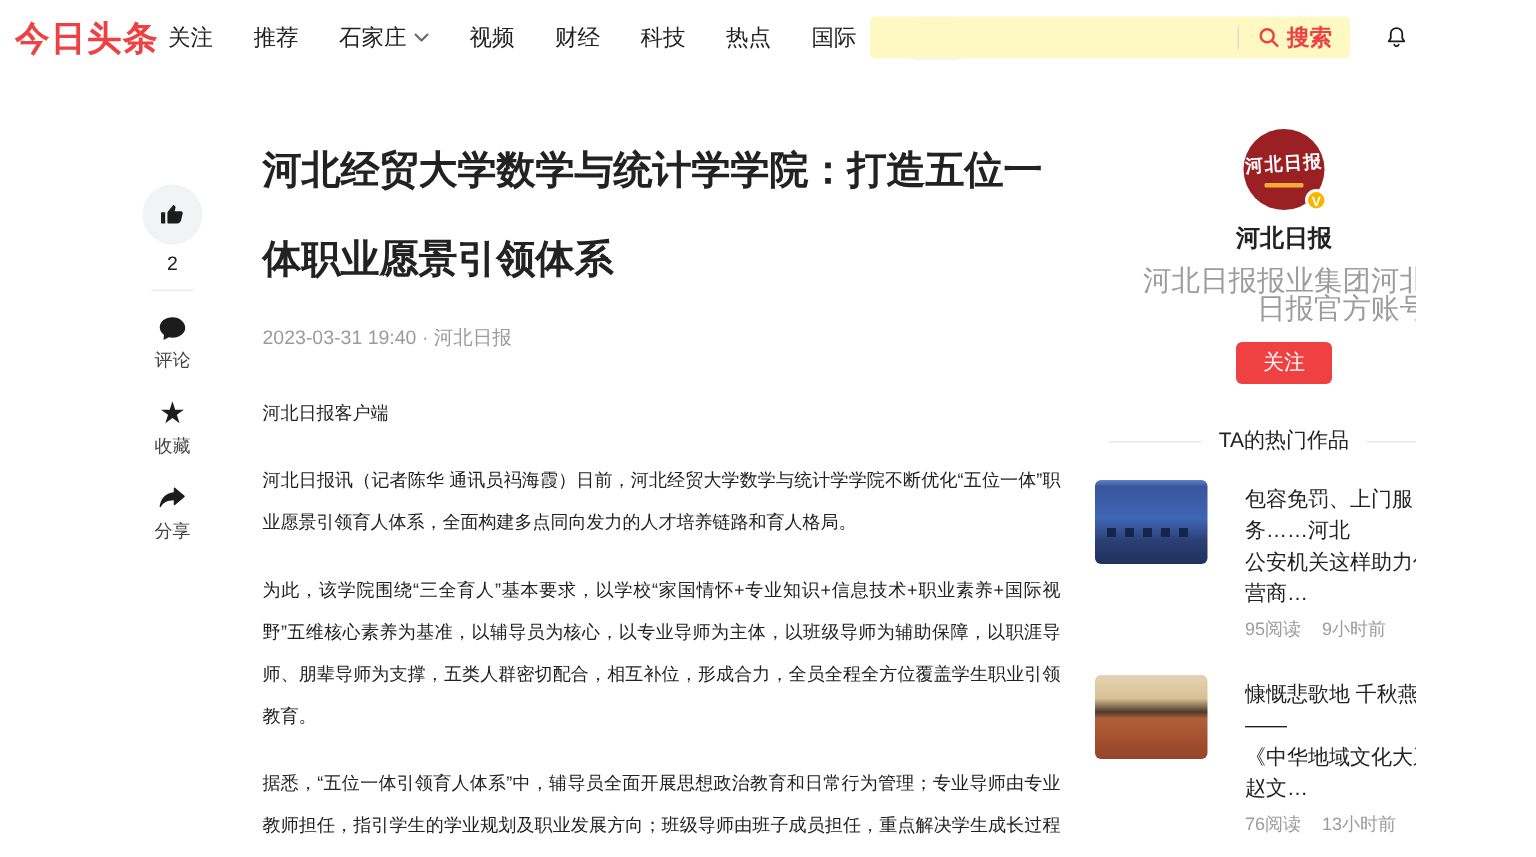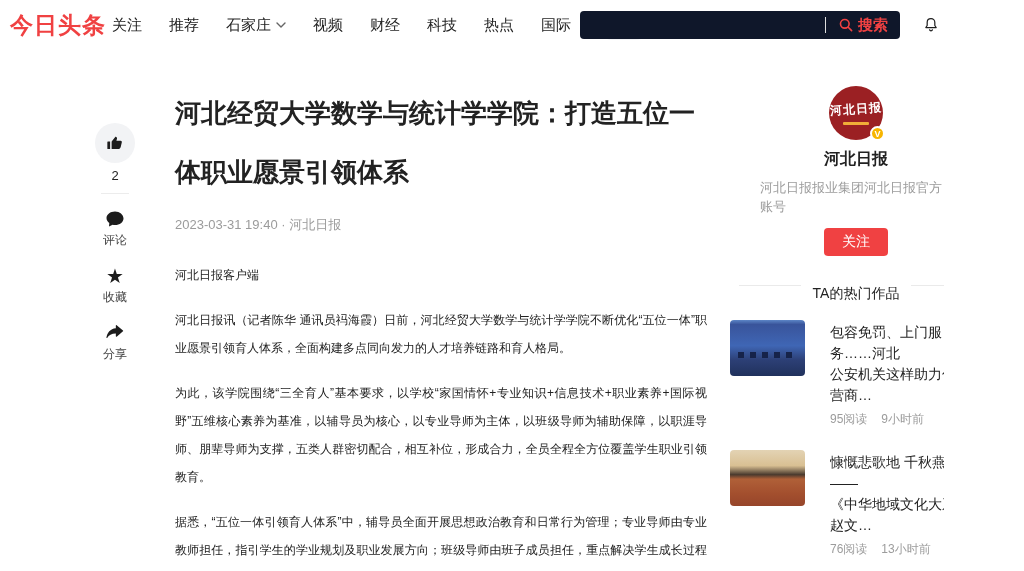--- a/index.html
+++ b/index.html
@@ -26,21 +26,21 @@
   }
   .nav {
     position: absolute; left: 112px; top: 0; height: 50px;
     display: flex; align-items: center; gap: 27px;
     font-size: 15px; color: #222;
   }
   .nav-item { cursor: pointer; display: flex; align-items: center; gap: 5px; white-space: nowrap; }
   .more-pill { background: #f2f3f5; border-radius: 15px; padding: 5px 11px; }
   .search-box {
     position: absolute; left: 580px; top: 11px; width: 320px; height: 28px;
-    background: #0f172a; border-radius: 4px;
+    background: #fef9c3; border-radius: 4px;
     display: flex; align-items: center;
   }
   .search-input {
     flex: 1; height: 100%; border: none; outline: none; background: transparent;
     padding: 0 10px; font-size: 14px; color: #222;
     font-family: "Liberation Sans", "DejaVu Sans", sans-serif;
   }
   .search-divider { width: 1px; height: 16px; background: #ddd; }
   .search-btn {
     display: flex; align-items: center; gap: 4px;
@@ -95,28 +95,28 @@
   .avatar-text { font-size: 12px; font-weight: 700; letter-spacing: 1px; transform: rotate(-4deg); }
   .avatar-sub { width: 26px; height: 3px; margin-top: 4px; background: rgba(255, 200, 60, 0.85); border-radius: 1px; }
   .v-badge {
     position: absolute; right: -2px; bottom: -1px;
     width: 15px; height: 15px; border-radius: 50%;
     border: 2px solid #fff;
     display: flex; align-items: center; justify-content: center;
     color: #fff; font-size: 9px; font-weight: 700;
   }
   .author-name { margin-top: 9px; text-align: center; font-size: 16px; font-weight: 700; color: #222; cursor: pointer; }
-  .author-desc { margin: 8px 30px 0; text-align: left; font-size: 13px; line-height: 19px; color: #9c9c9c; }
+  .author-desc { margin: 8px 30px 0; text-align: right; font-size: 19px; line-height: 19px; color: #9c9c9c; }
   .follow-btn {
     display: block; margin: 12px auto 0; width: 64px; height: 28px;
     border: none; border-radius: 4px; color: #fff; font-size: 14px; cursor: pointer;
     font-family: "Liberation Sans", "DejaVu Sans", sans-serif;
   }
   .section-header {
-    margin-top: 29px; display: flex; justify-content: center; gap: 12px;
+    margin-top: 29px; display: flex; align-items: center; justify-content: center; gap: 12px;
     font-size: 14px; color: #222;
   }
   .section-line { width: 62px; height: 1px; background: #eaeaea; }
   .works { margin-top: 17px; }
   .work-item { display: flex; gap: 25px; margin-bottom: 22px; cursor: pointer; }
   .work-thumb {
     width: 75px; height: 56px; border-radius: 4px; flex-shrink: 0;
     overflow: hidden; position: relative;
   }
   .thumb-1 { background: linear-gradient(180deg, #5c85c6 0%, #39549b 8%, #3f66b5 46%, #2c3f75 72%, #20315c 100%); }

